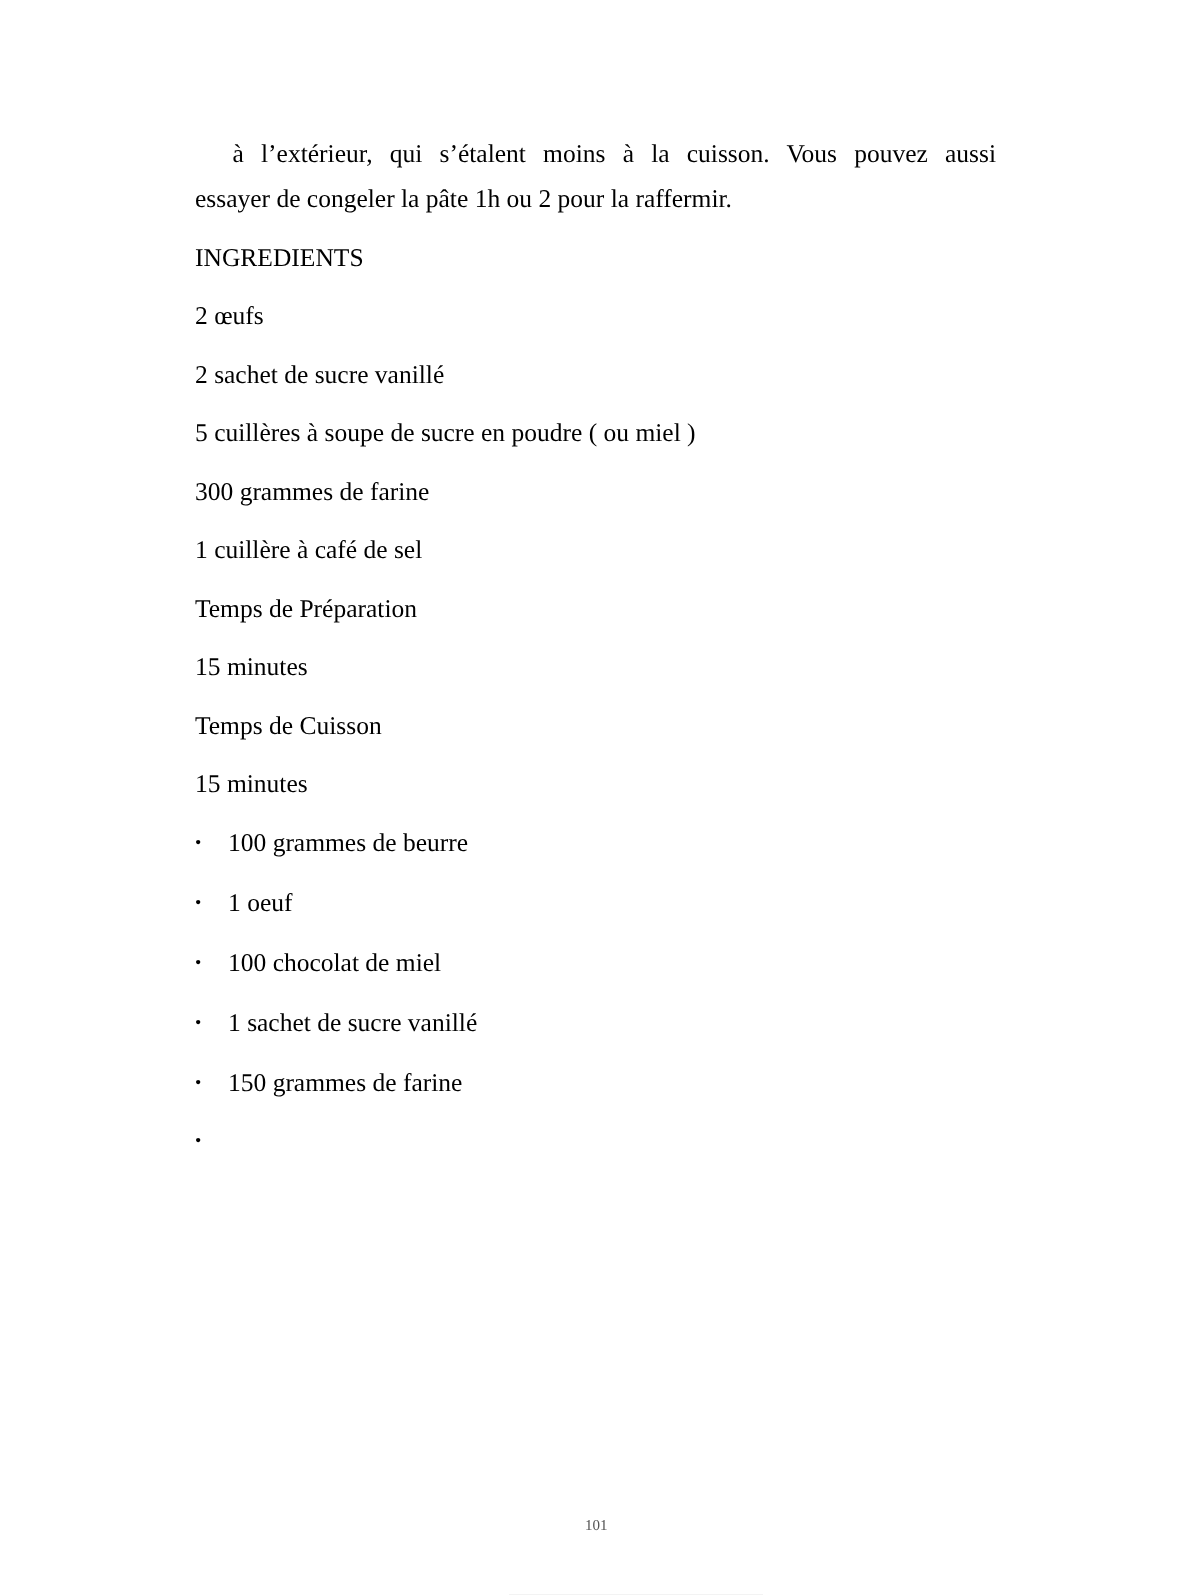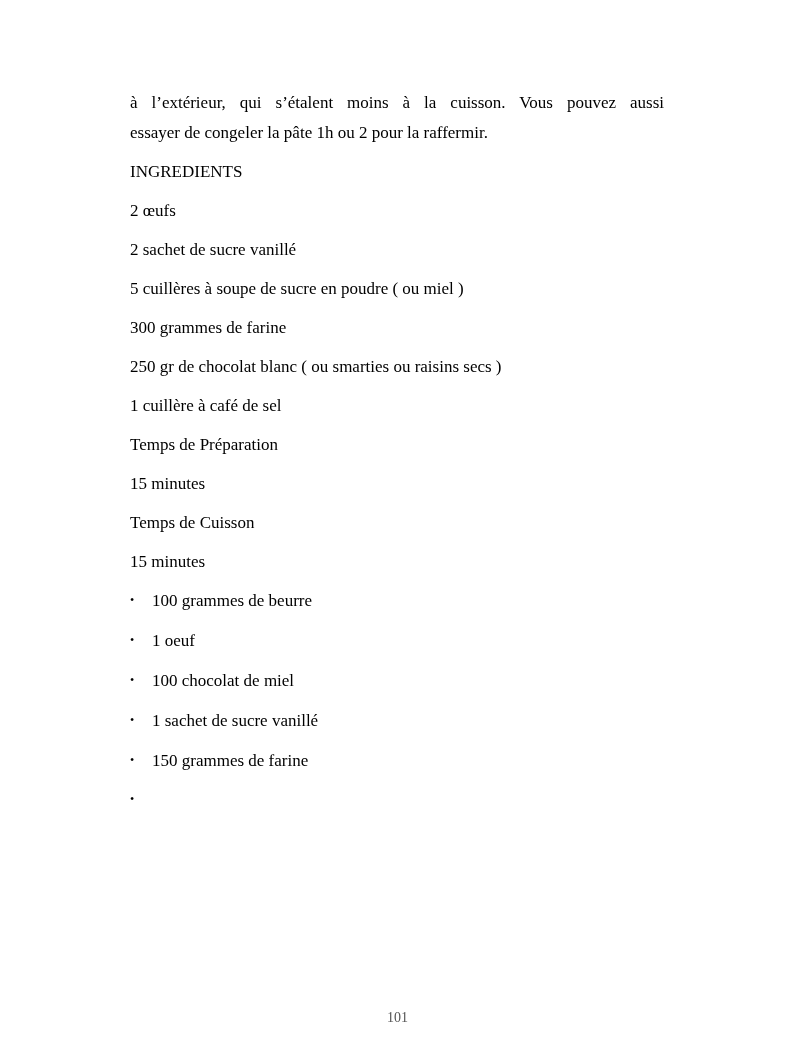--- a/index.html
+++ b/index.html
@@ -22,20 +22,21 @@
   .para {
     font-size: 17px;
     line-height: 30px;
     margin: 0 0 9px 0;
     text-align: left;
   }
   .jline {
     display: block;
     text-align: justify;
     text-align-last: justify;
+    margin-left: 25px;
   }
   .bullet-list {
     list-style: none;
     margin: 0;
     padding: 0;
   }
   .bullet-item {
     font-size: 17px;
     line-height: 30px;
     margin: 0 0 9px 0;
@@ -49,39 +50,38 @@
     font-size: 12px;
     position: relative;
     top: -2px;
   }
   .page-number {
     position: absolute;
     left: 0;
     top: 1008px;
     width: 100%;
     text-align: center;
-    font-size: 14px;
+    font-size: 10px;
     line-height: 20px;
     color: #545454;
   }
 </style>
 </head>
 <body>
 
 <div class="page">
   <div class="content">
 
     <p class="para"><span class="jline">à l’extérieur, qui s’étalent moins à la cuisson. Vous pouvez aussi</span><span>essayer de congeler la pâte 1h ou 2 pour la raffermir.</span></p>
 
     <p class="para">INGREDIENTS</p>
     <p class="para">2 œufs</p>
     <p class="para">2 sachet de sucre vanillé</p>
     <p class="para">5 cuillères à soupe de sucre en poudre ( ou miel )</p>
     <p class="para">300 grammes de farine</p>
-    <p class="para">250 gr de chocolat blanc ( ou smarties ou raisins secs )</p>
     <p class="para">1 cuillère à café de sel</p>
     <p class="para">Temps de Préparation</p>
     <p class="para">15 minutes</p>
     <p class="para">Temps de Cuisson</p>
     <p class="para">15 minutes</p>
 
     <ul class="bullet-list">
       <li class="bullet-item">
           <span class="bullet-marker">•</span>
           <span>100 grammes de beurre</span>

